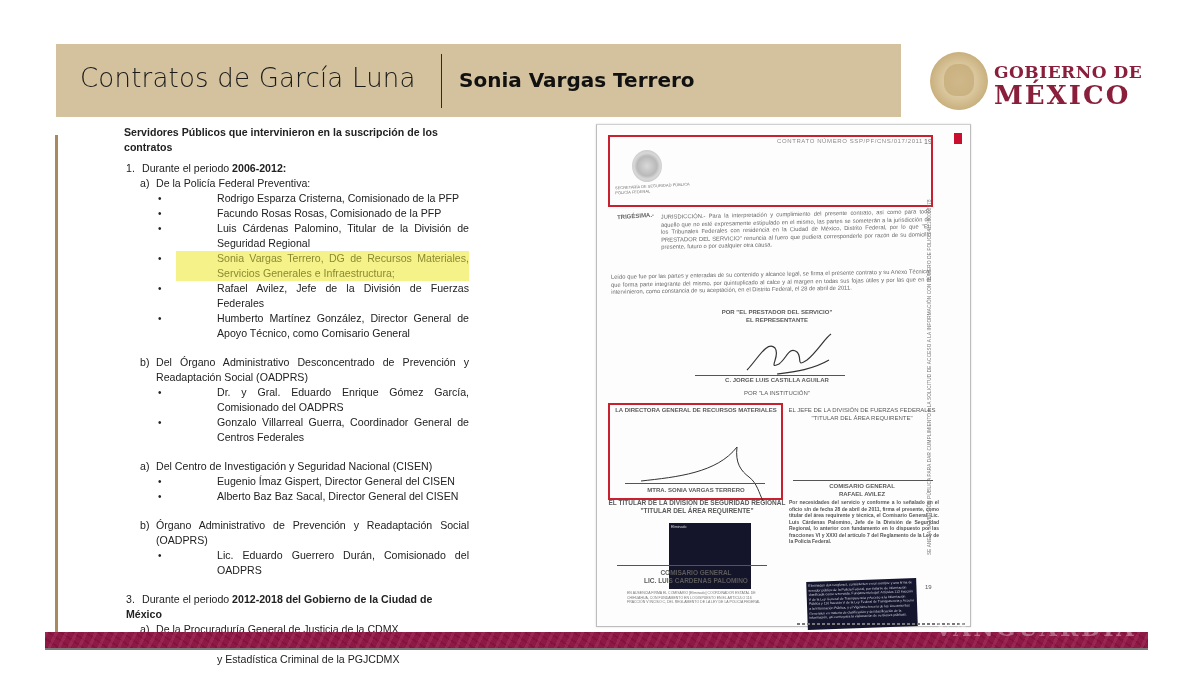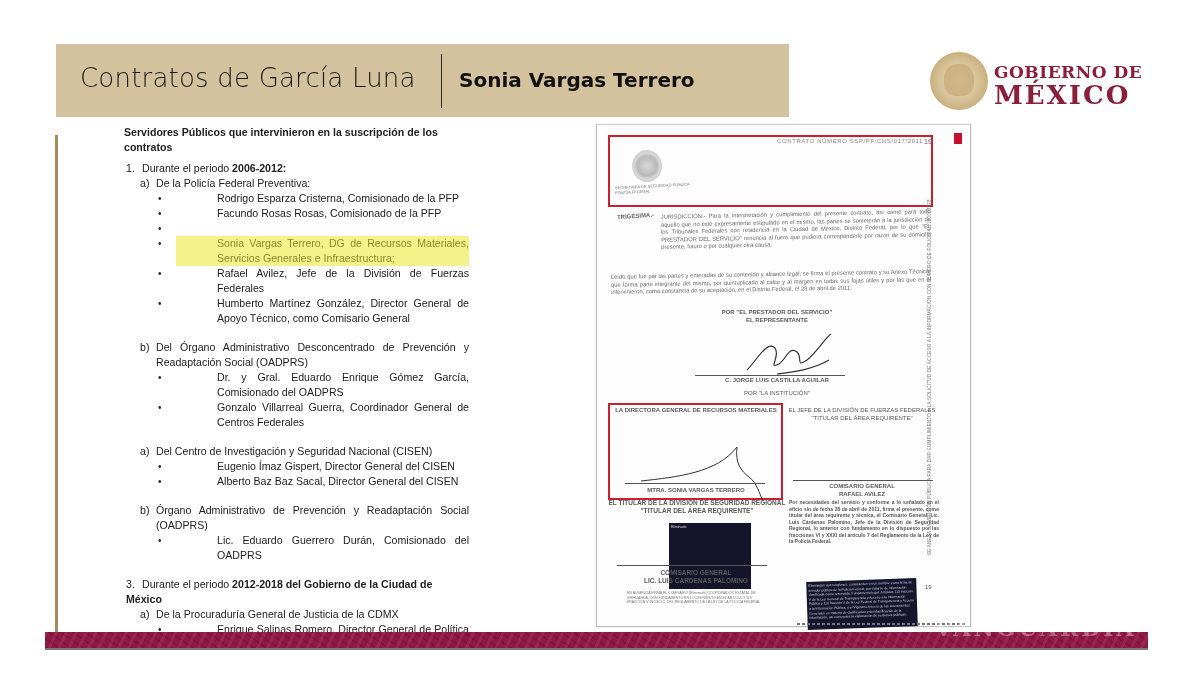--- a/index.html
+++ b/index.html
@@ -1,21 +1,21 @@
 <!DOCTYPE html>
 <html><head>
   <meta charset="utf-8">
   <style>
     * { box-sizing: border-box; margin: 0; padding: 0; }
     html, body { width: 1200px; height: 675px; background: #ffffff; overflow: hidden; }
     body { position: relative; font-family: "Liberation Sans", sans-serif; color: #1a1a1a; }
 
     
     .header-band {
-      position: absolute; left: 56px; top: 44px; width: 733px; height: 73px;
+      position: absolute; left: 56px; top: 44px; width: 845px; height: 73px;
       background: #d3c29d;
     }
     .header-title {
       position: absolute; left: 24px; top: 19px;
       font-family: "DejaVu Sans", sans-serif; font-weight: 300;
       font-size: 26px; color: #1a1a1a; letter-spacing: 0.2px;
     }
     .header-divider {
       position: absolute; left: 385px; top: 10px; width: 1px; height: 54px; background: #2a2a2a;
     }
@@ -177,20 +177,21 @@
       <div class="person">
           <span class="dot">•</span>
           <span class="ptxt">Rodrigo Esparza Cristerna, Comisionado de la PFP</span>
         </div>
       <div class="person">
           <span class="dot">•</span>
           <span class="ptxt">Facundo Rosas Rosas, Comisionado de la PFP</span>
         </div>
       <div class="person">
           <span class="dot">•</span>
+          <span class="ptxt">Luis Cárdenas Palomino, Titular de la División de Seguridad Regional</span>
         </div>
       <div class="person hl">
           <span class="dot">•</span>
           <span class="ptxt">Sonia Vargas Terrero, DG de Recursos Materiales, Servicios Generales e Infraestructura;</span>
         </div>
       <div class="person">
           <span class="dot">•</span>
           <span class="ptxt">Rafael Avilez, Jefe de la División de Fuerzas Federales</span>
         </div>
       <div class="person">

